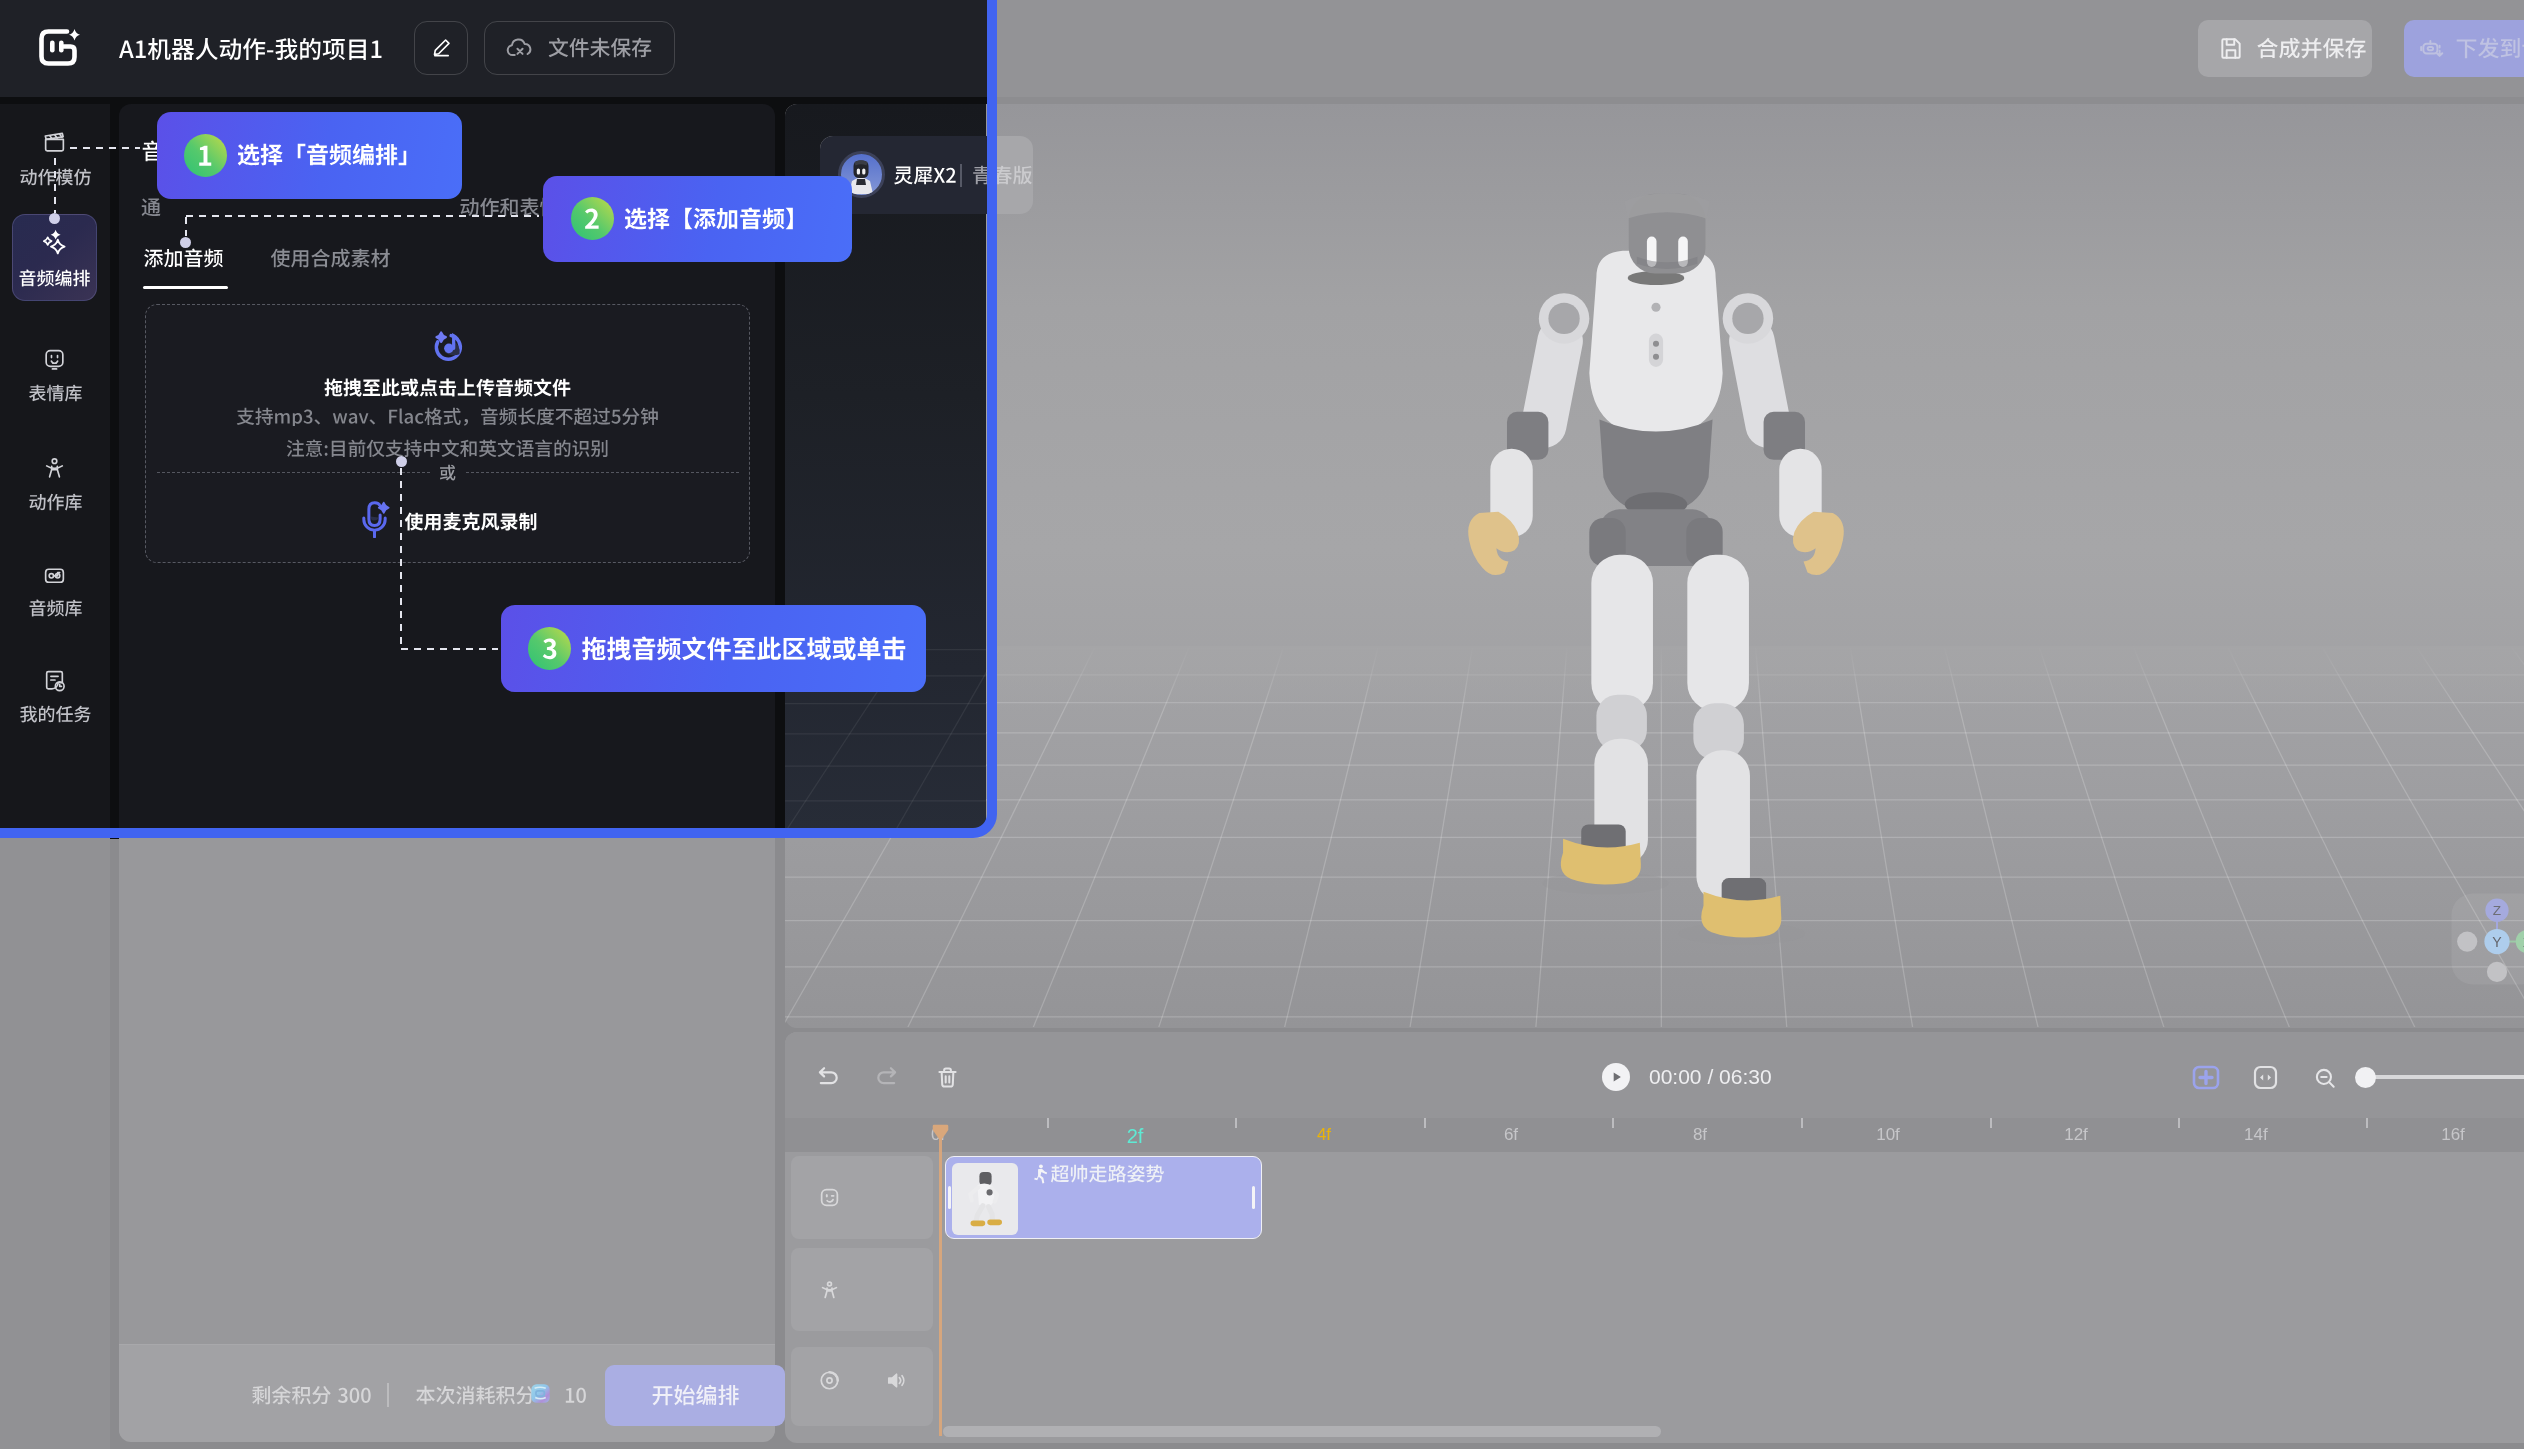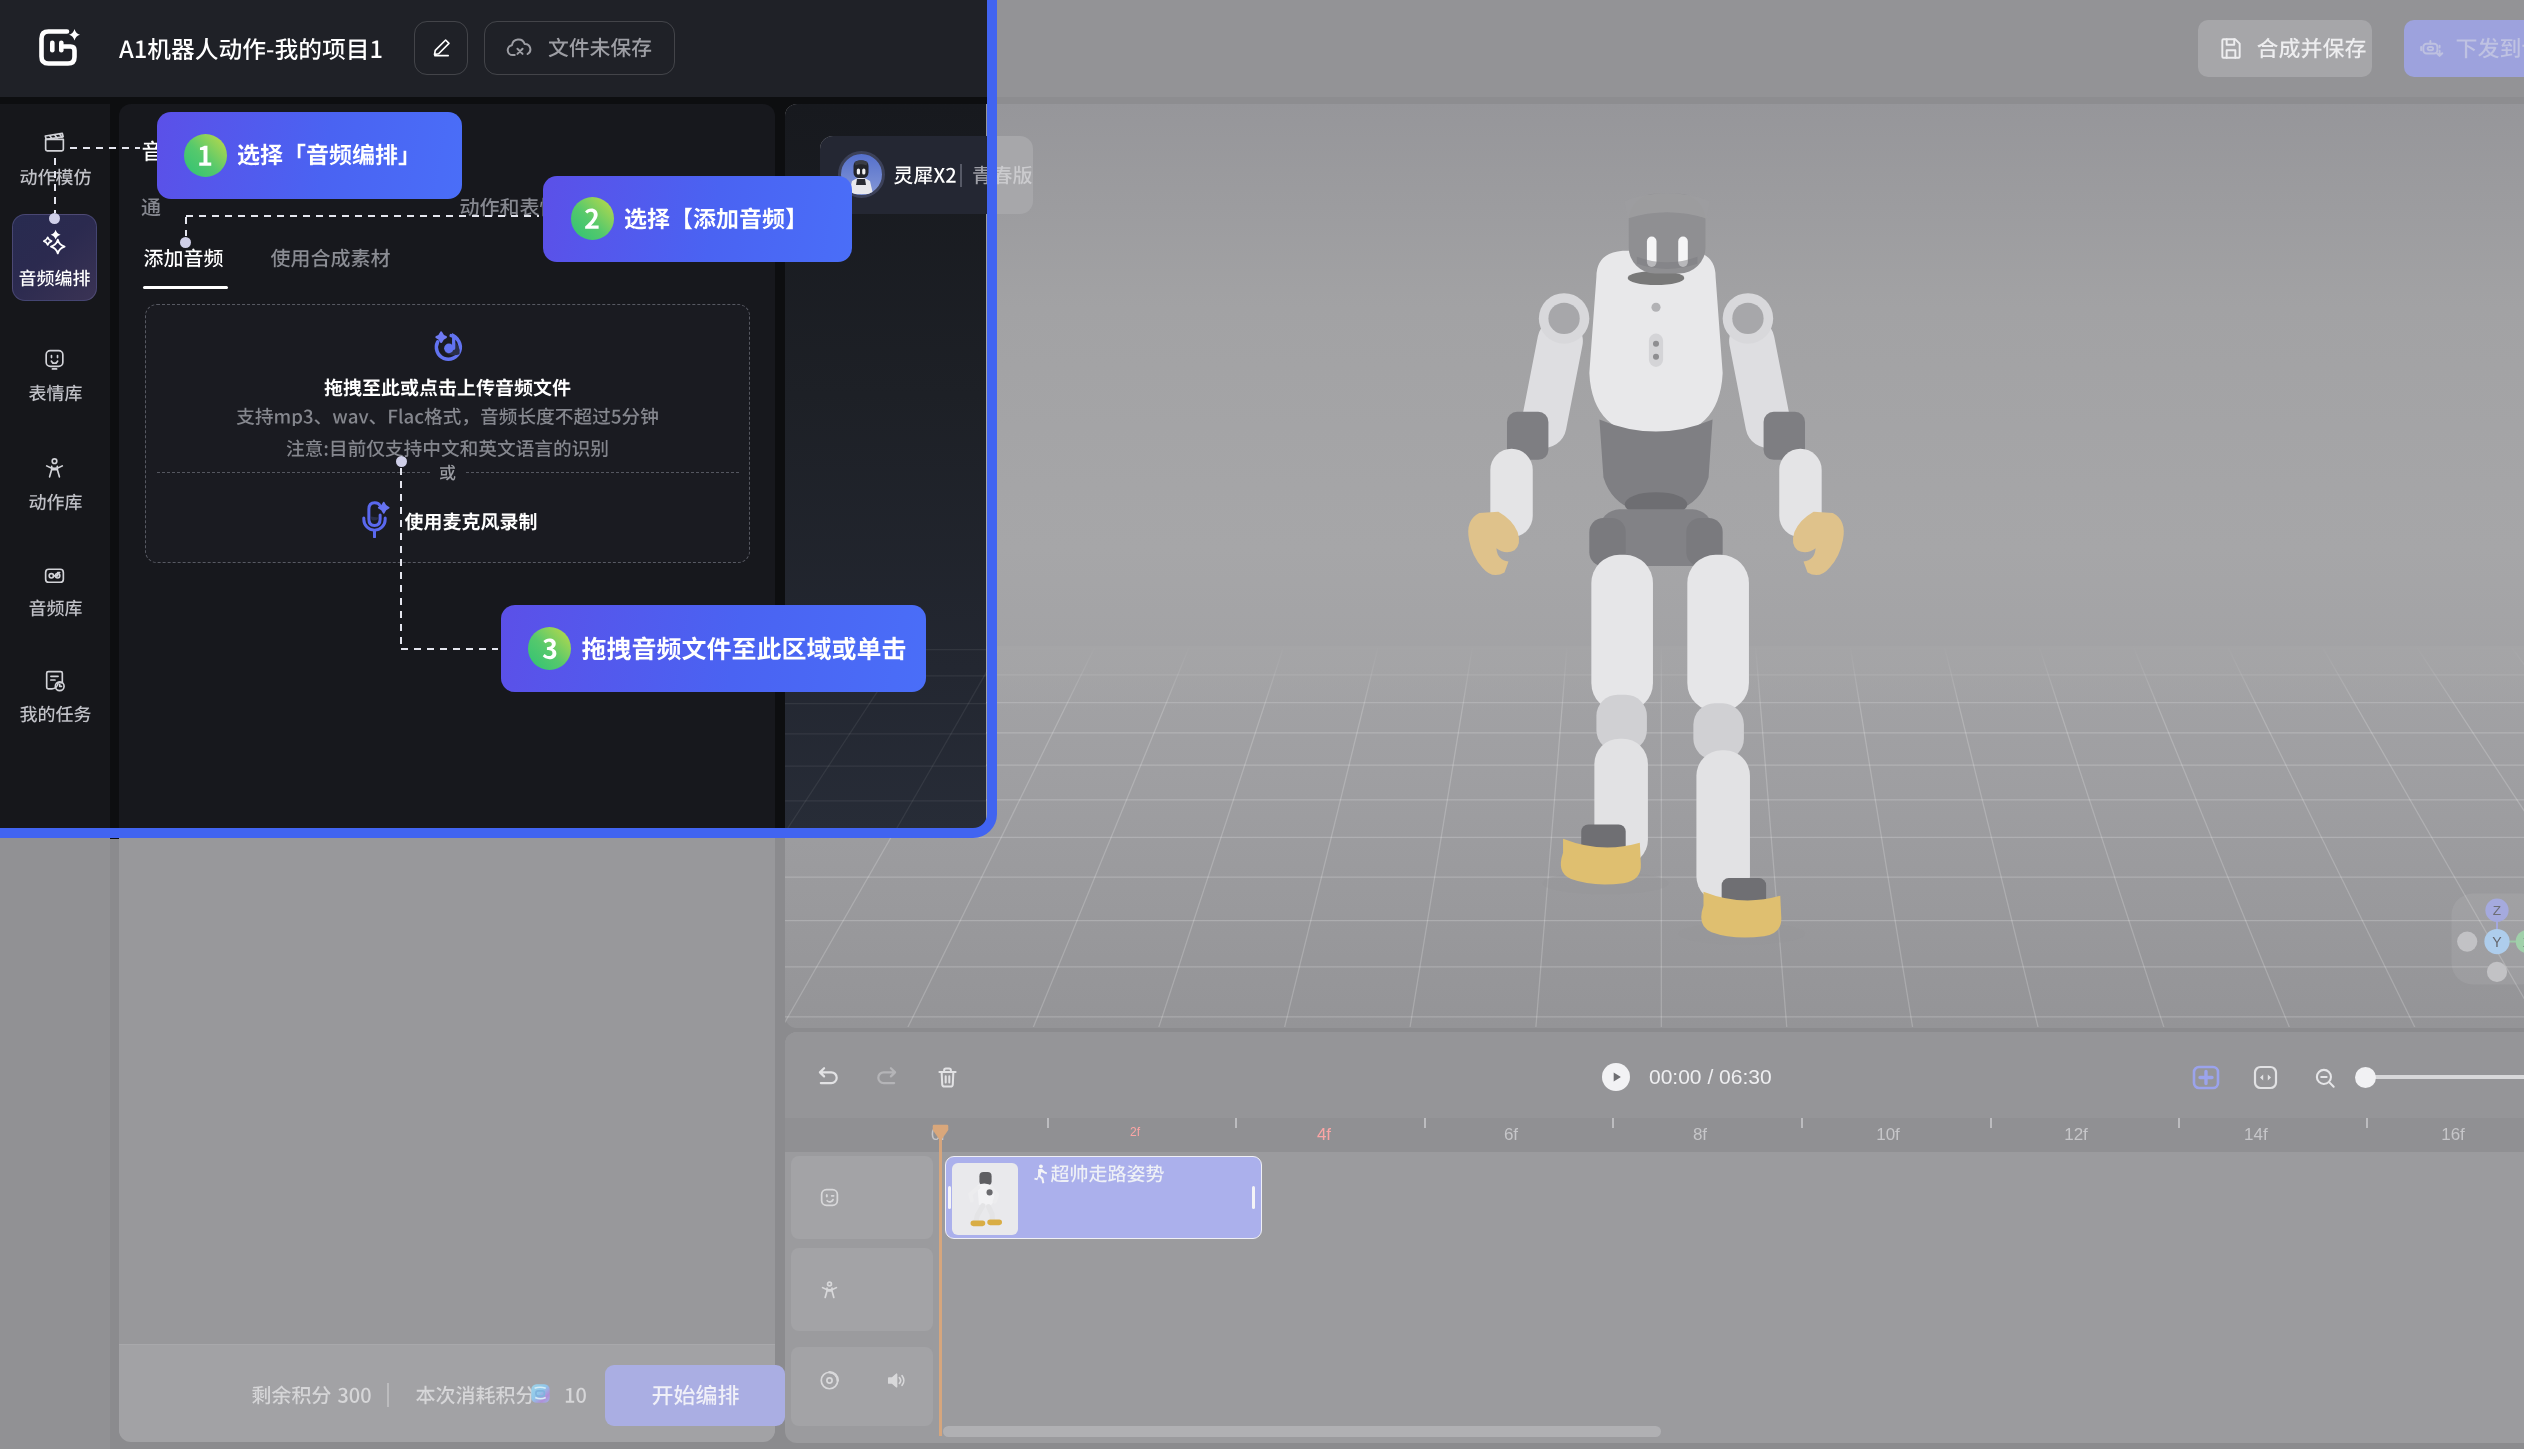--- a/index.html
+++ b/index.html
@@ -736,22 +736,22 @@
     <rect x="2" y="2" width="21" height="21" rx="5.5"></rect>
     <path d="M10.2 9.4 L7 12.5 l3.2 3.1 z M14.8 9.4 L18 12.5 l-3.2 3.1 z" fill="#e2e2e4" stroke="none"></path>
   </svg>
 <svg style="position:absolute;left:2312px;top:1065px;width:26px;height:26px" viewBox="0 0 24 24" fill="none" stroke="#e6e6e8" stroke-width="1.9" stroke-linecap="round">
     <circle cx="11" cy="11" r="6.5"></circle>
     <path d="M15.8 15.8 L20 20 M8.5 11 h5"></path>
   </svg>
 <div style="position:absolute;left:2363px;top:1075px;width:180px;height:4px;background:#d8d8da;border-radius:2px;"></div>
 <div style="position:absolute;left:2355px;top:1067px;width:21px;height:21px;background:#f1f1f3;border-radius:50%;"></div>
 <div style="position:absolute;left:918px;top:1125px;width:40px;text-align:center;font-family:'Liberation Sans',sans-serif;font-size:17px;color:#c6c6c9;">0f</div>
-<div style="position:absolute;left:1115px;top:1125px;width:40px;text-align:center;font-family:'Liberation Sans',sans-serif;font-size:12px;color:#fca5a5;">2f</div>
-<div style="position:absolute;left:1304px;top:1125px;width:40px;text-align:center;font-family:'Liberation Sans',sans-serif;font-size:17px;color:#fca5a5;">4f</div>
+<div style="position:absolute;left:1115px;top:1125px;width:40px;text-align:center;font-family:'Liberation Sans',sans-serif;font-size:20px;color:#5eead4;">2f</div>
+<div style="position:absolute;left:1304px;top:1125px;width:40px;text-align:center;font-family:'Liberation Sans',sans-serif;font-size:17px;color:#eab308;">4f</div>
 <div style="position:absolute;left:1491px;top:1125px;width:40px;text-align:center;font-family:'Liberation Sans',sans-serif;font-size:17px;color:#c6c6c9;">6f</div>
 <div style="position:absolute;left:1680px;top:1125px;width:40px;text-align:center;font-family:'Liberation Sans',sans-serif;font-size:17px;color:#c6c6c9;">8f</div>
 <div style="position:absolute;left:1868px;top:1125px;width:40px;text-align:center;font-family:'Liberation Sans',sans-serif;font-size:17px;color:#c6c6c9;">10f</div>
 <div style="position:absolute;left:2056px;top:1125px;width:40px;text-align:center;font-family:Liberation Sans, sans-serif;font-size:17px;color:#c6c6c9;">12f</div>
 <div style="position:absolute;left:2244px;top:1125px;width:40px;text-align:left;font-family:'Liberation Sans',sans-serif;font-size:17px;color:#c6c6c9;">14f</div>
 <div style="position:absolute;left:2433px;top:1125px;width:40px;text-align:center;font-family:'Liberation Sans',sans-serif;font-size:17px;color:#c6c6c9;">16f</div>
 <div style="position:absolute;left:1047px;top:1118px;width:1.5px;height:10px;background:#bcbcbf;"></div>
 <div style="position:absolute;left:1235px;top:1118px;width:1.5px;height:10px;background:#bcbcbf;"></div>
 <div style="position:absolute;left:1424px;top:1118px;width:1.5px;height:10px;background:#bcbcbf;"></div>
 <div style="position:absolute;left:1612px;top:1118px;width:1.5px;height:10px;background:#bcbcbf;"></div>

